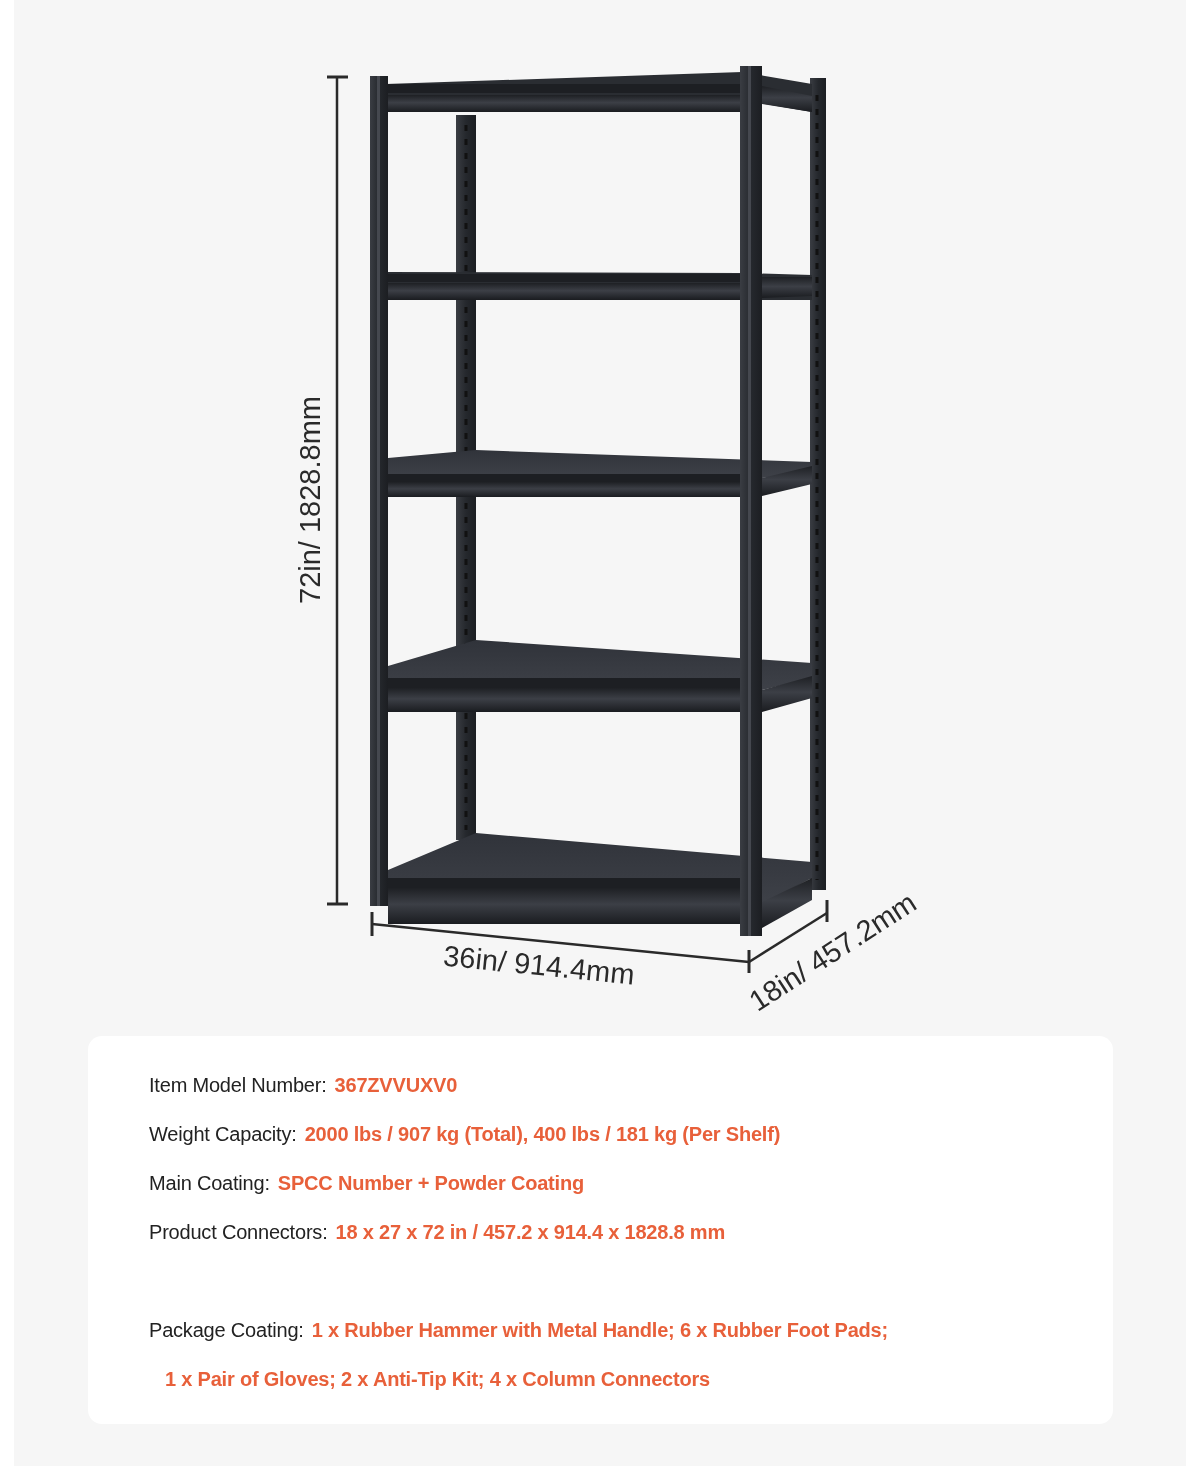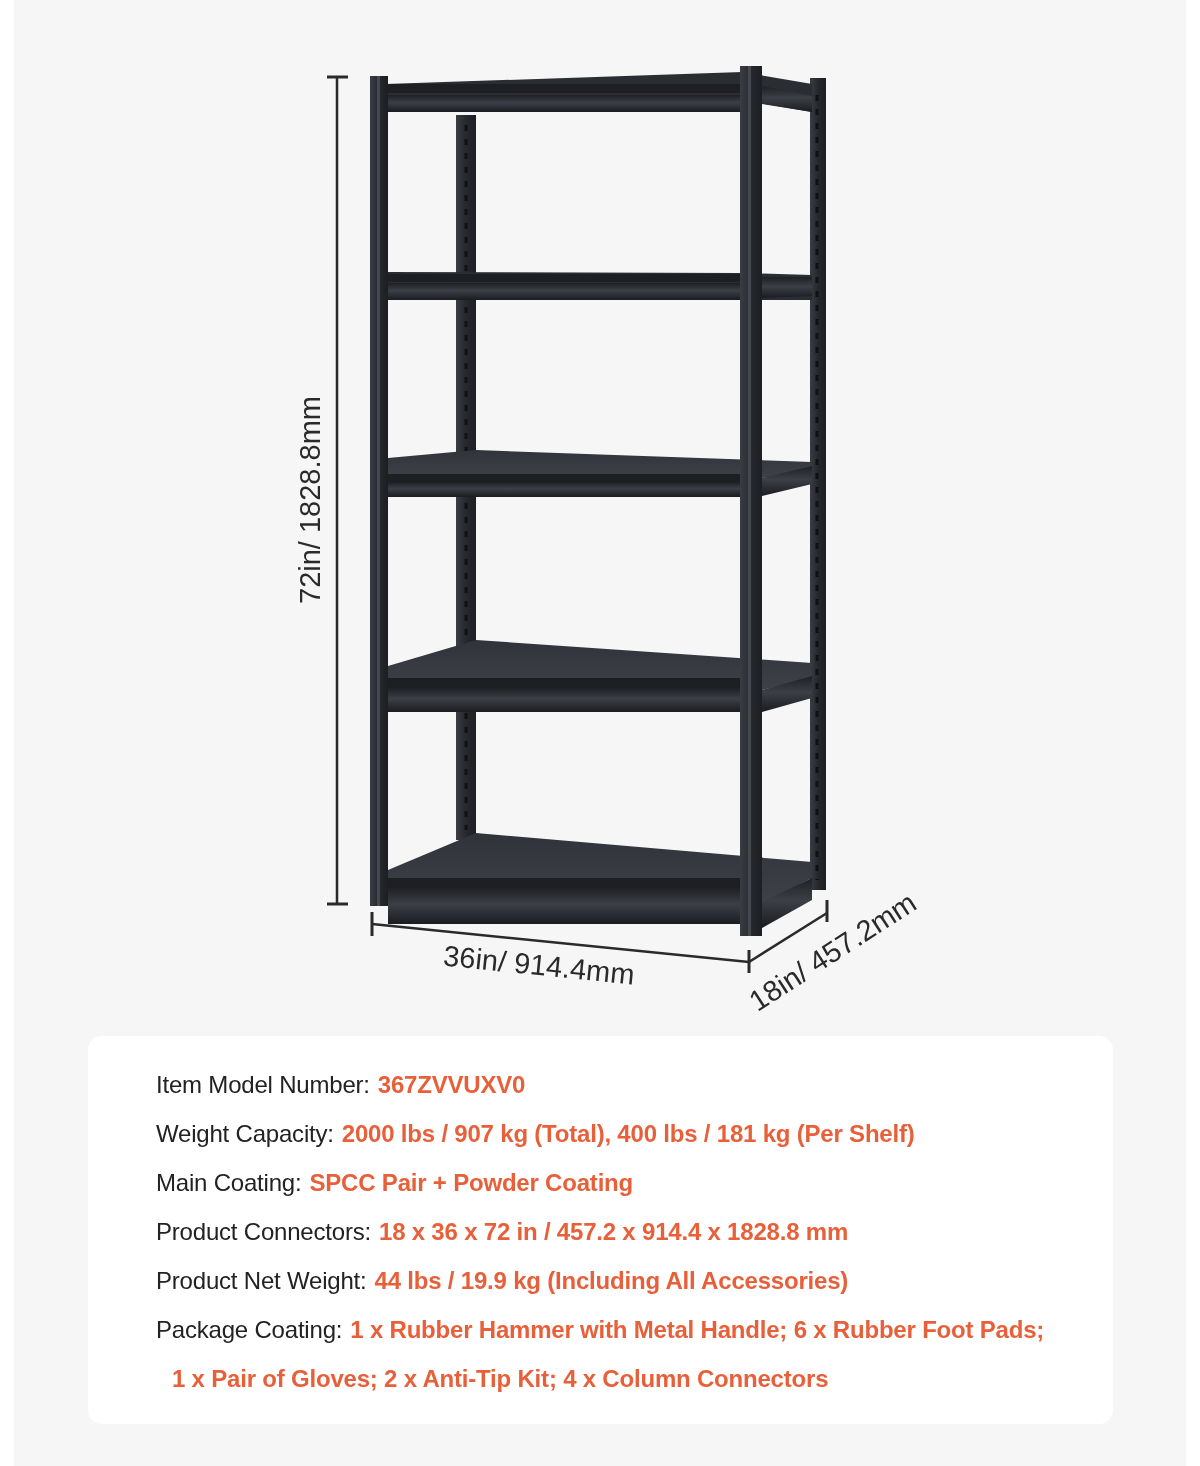--- a/index.html
+++ b/index.html
@@ -3,21 +3,21 @@
 <meta charset="utf-8">
 <style>
   html, body { margin: 0; padding: 0; background: #ffffff; }
   body { width: 1200px; height: 1466px; position: relative; overflow: hidden;
          font-family: "Liberation Sans", "DejaVu Sans", sans-serif; }
   .panel { position: absolute; left: 14px; top: 0; width: 1172px; height: 1466px; background: #f6f6f6; }
   .illustration { position: absolute; left: 0; top: 0; width: 1200px; height: 1030px; }
   .dim-label { font-family: "Liberation Sans", "DejaVu Sans", sans-serif; fill: #2a2a2a; font-size: 29px; }
   .spec-card { position: absolute; left: 88px; top: 1036px; width: 1025px; height: 388px;
                background: #ffffff; border-radius: 14px; }
-  .spec-row { position: absolute; left: 68px; font-size: 24px; line-height: 24px; white-space: nowrap; letter-spacing: -0.2px; }
+  .spec-row { position: absolute; left: 61px; font-size: 20px; line-height: 24px; white-space: nowrap; letter-spacing: -0.2px; }
   .spec-label { color: #222222; }
   .spec-value { color: #e8603a; font-weight: bold; margin-left: 8px; }
   .spec-value.cont { margin-left: 16px; }
 </style>
 </head>
 <body>
 
 <div class="panel"></div>
 
 <svg class="illustration" viewBox="0 0 1200 1030" xmlns="http://www.w3.org/2000/svg">
@@ -113,27 +113,24 @@
 </svg>
 
 <div class="spec-card">
   <div class="spec-row" style="top:37px;">
     <span class="spec-label">Item Model Number:</span><span class="spec-value">367ZVVUXV0</span>
   </div>
   <div class="spec-row" style="top:86px;">
     <span class="spec-label">Weight Capacity:</span><span class="spec-value">2000 lbs / 907 kg (Total), 400 lbs / 181 kg (Per Shelf)</span>
   </div>
   <div class="spec-row" style="top:135px;">
-    <span class="spec-label">Main Coating:</span><span class="spec-value">SPCC Pair + Powder Coating</span>
+    <span class="spec-label">Main Coating:</span><span class="spec-value">SPCC Number + Powder Coating</span>
   </div>
   <div class="spec-row" style="top:184px;">
-    <span class="spec-label">Product Connectors:</span><span class="spec-value">18 x 36 x 72 in / 457.2 x 914.4 x 1828.8 mm</span>
-  </div>
-  <div class="spec-row" style="top:233px;">
-    <span class="spec-label">Product Net Weight:</span><span class="spec-value">44 lbs / 19.9 kg (Including All Accessories)</span>
+    <span class="spec-label">Product Connectors:</span><span class="spec-value">18 x 27 x 72 in / 457.2 x 914.4 x 1828.8 mm</span>
   </div>
   <div class="spec-row" style="top:282px;">
     <span class="spec-label">Package Coating:</span><span class="spec-value">1 x Rubber Hammer with Metal Handle; 6 x Rubber Foot Pads;</span>
   </div>
   <div class="spec-row" style="top:331px;">
     <span class="spec-value cont">1 x Pair of Gloves; 2 x Anti-Tip Kit; 4 x Column Connectors</span>
   </div>
 </div>
 
 </body></html>

